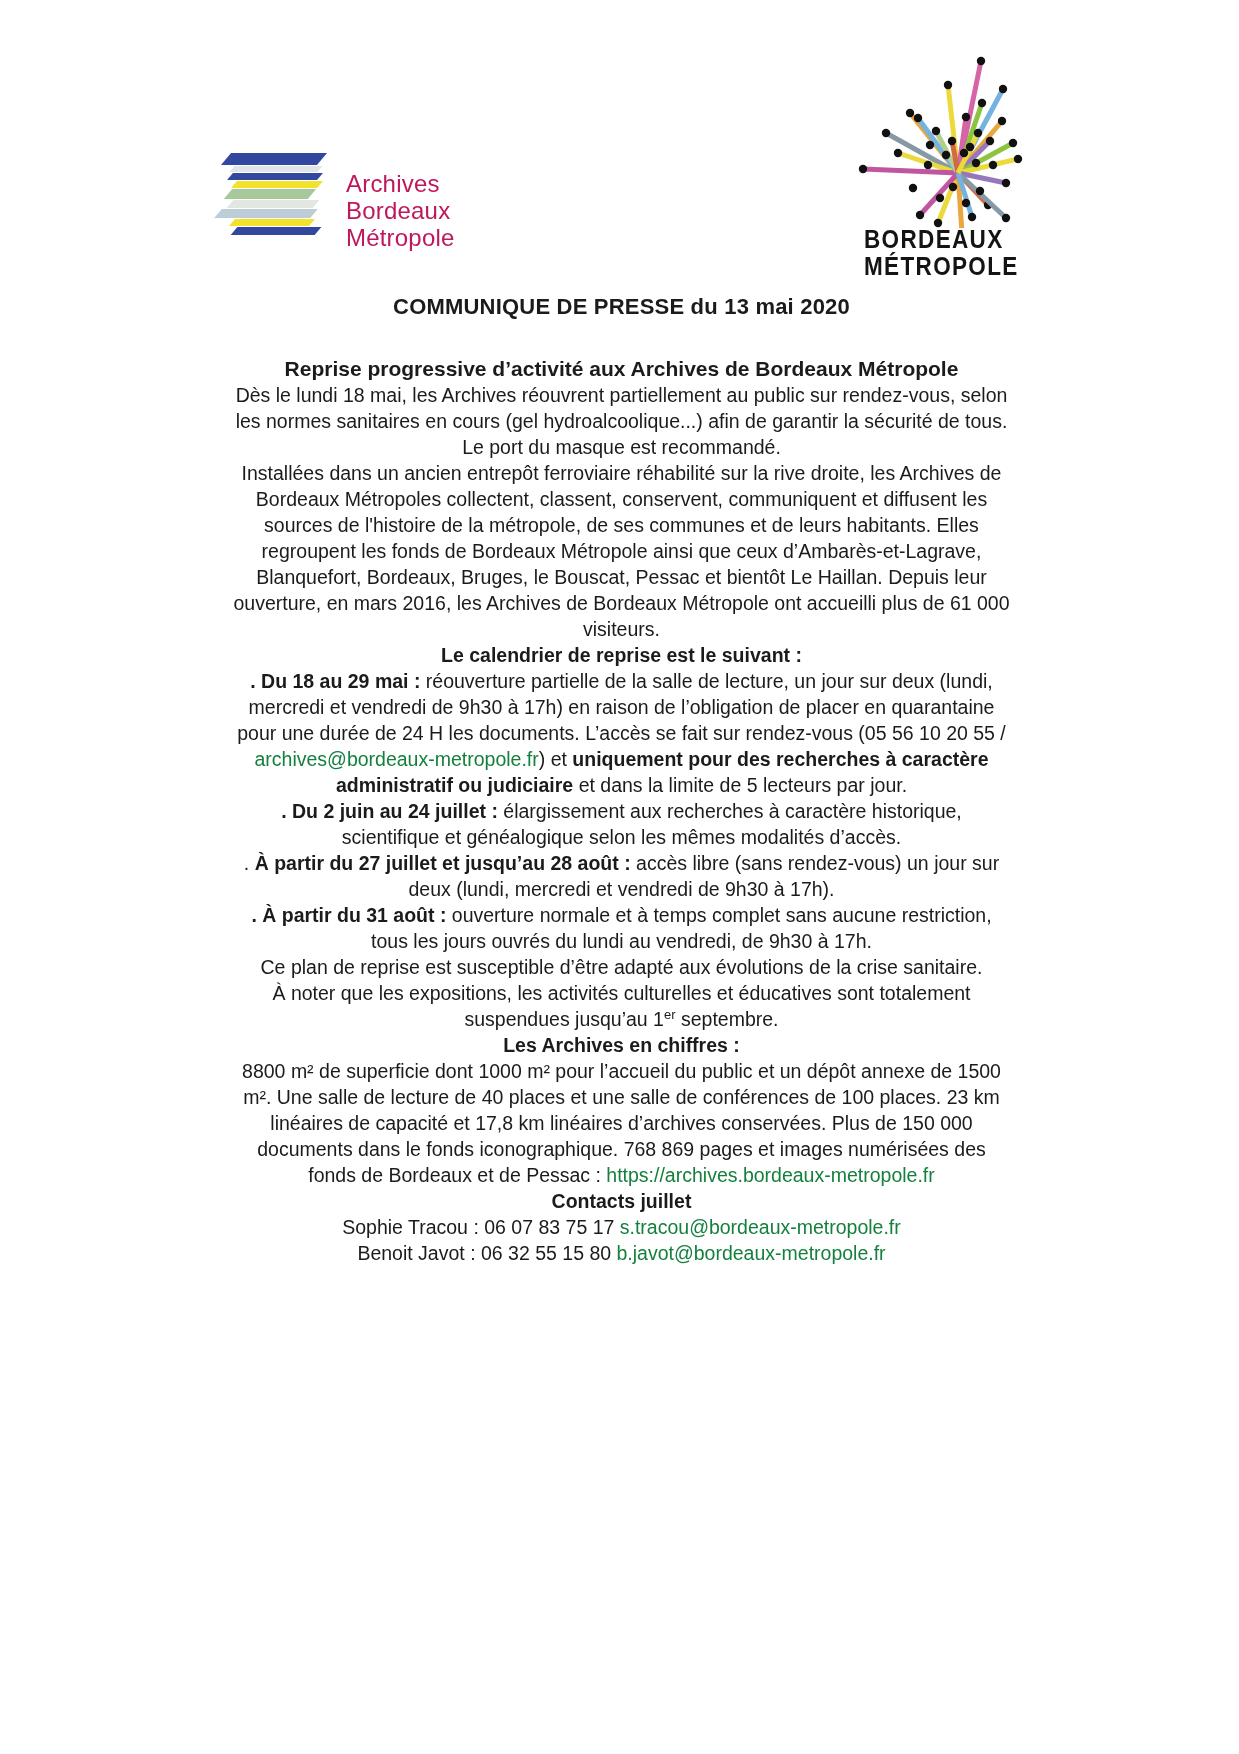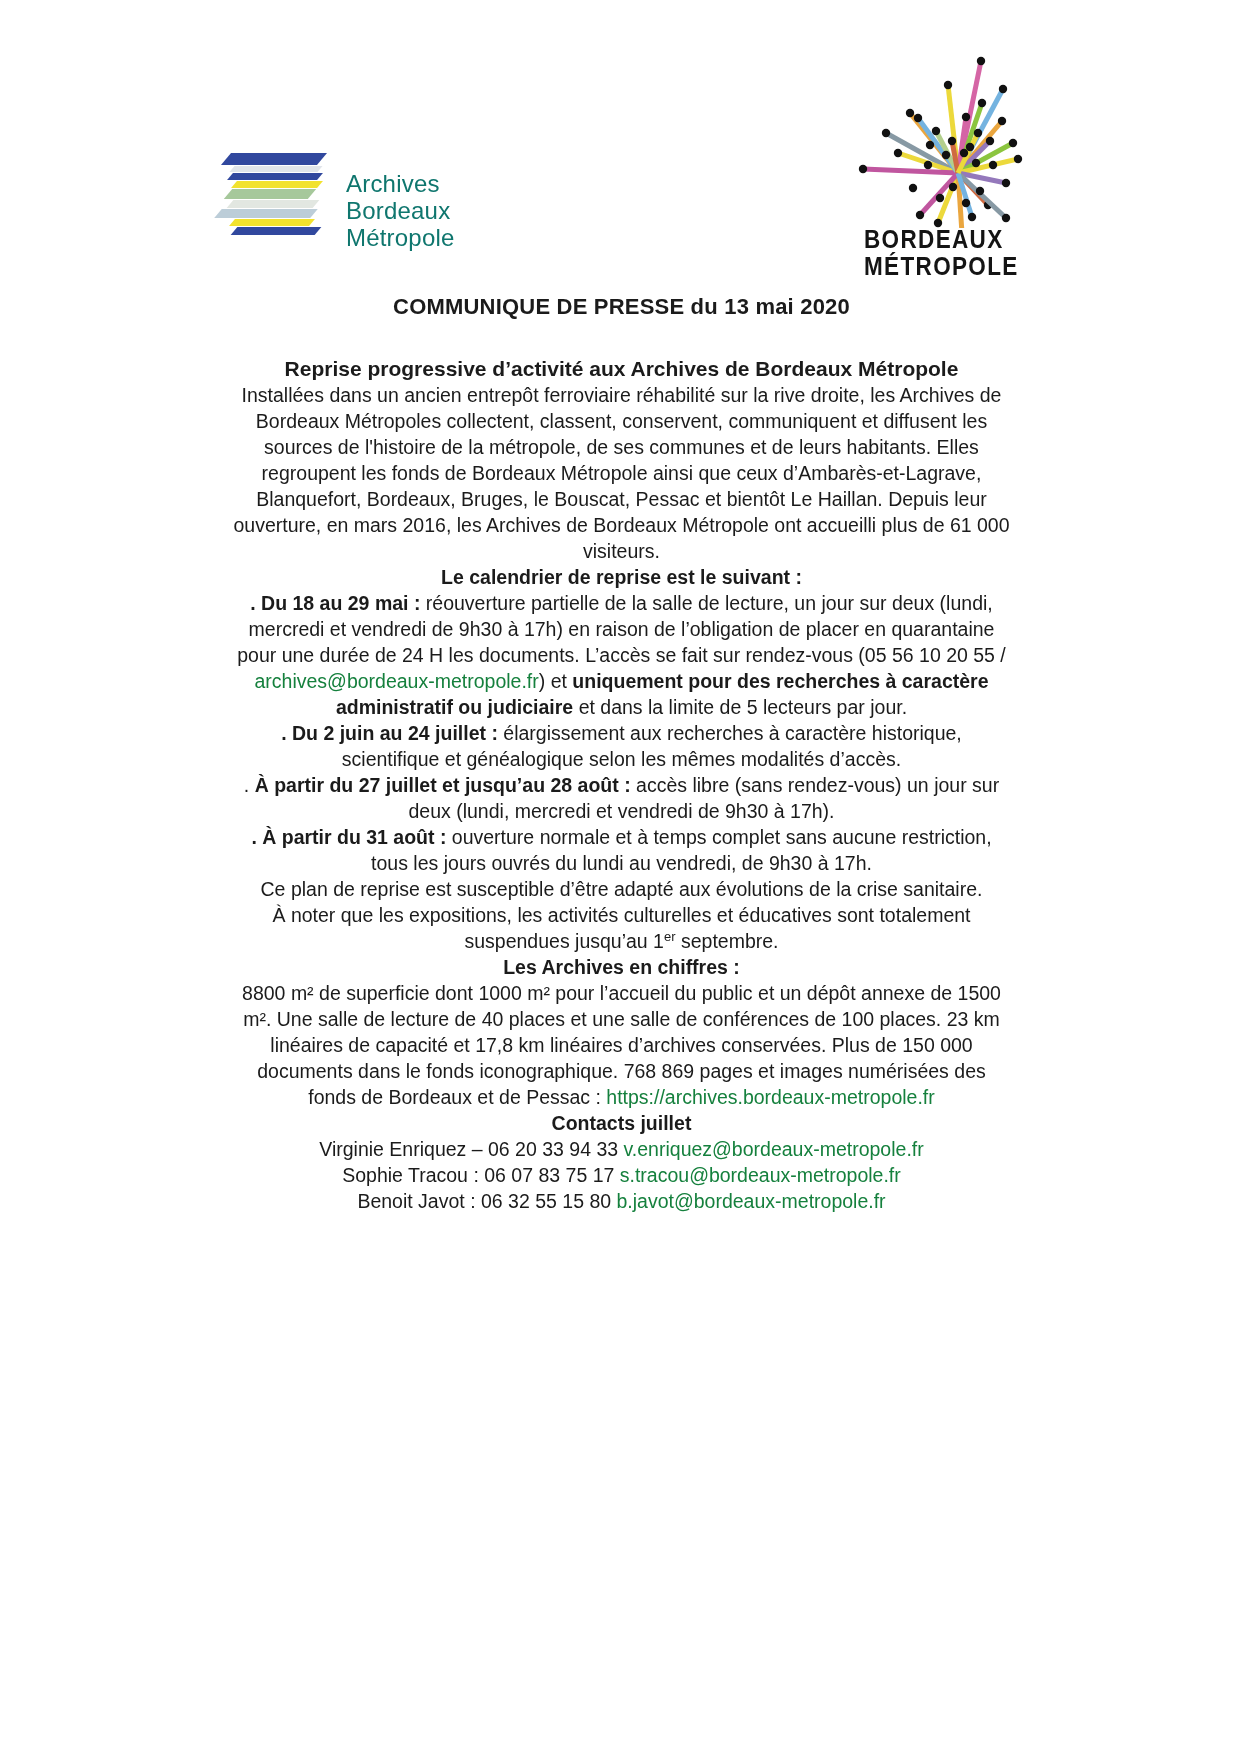--- a/index.html
+++ b/index.html
@@ -4,21 +4,21 @@
 <style>
   html,body{margin:0;padding:0;background:#ffffff;}
   .page{
     position:relative;width:1239px;height:1754px;background:#ffffff;
     font-family:"Liberation Sans",sans-serif;color:#1b1b1b;overflow:hidden;
   }
   
   .logo-archives{position:absolute;left:218px;top:136px;display:flex;align-items:center;}
   .stack{width:112px;padding-top:2px;}
   .band{transform:skewX(-40deg);margin-bottom:1px;}
-  .logo-arch-text{margin-left:16px;font-size:24px;line-height:27px;color:#0f766e;letter-spacing:.2px;margin-top:34px;}
+  .logo-arch-text{margin-left:16px;font-size:24px;line-height:27px;color:#be185d;letter-spacing:.2px;margin-top:34px;}
   
   .logo-bm{position:absolute;left:800px;top:28px;width:330px;}
   .logo-bm svg{display:block;}
   .bm-text{margin-left:64px;margin-top:-2px;font-size:25px;line-height:27px;font-weight:bold;
            color:#141414;letter-spacing:1.5px;transform:scaleX(.9);transform-origin:left top;white-space:nowrap;}
   
   .content{position:absolute;left:232px;top:294px;width:779px;font-size:19.5px;line-height:26px;}
   .content p,.content h1,.content h2{margin:0;text-align:center;}
   h1.title{font-size:22px;font-weight:bold;letter-spacing:.2px;}
   h2.subtitle{font-size:21px;font-weight:bold;margin-top:36px;}
@@ -125,20 +125,21 @@
       <div>MÉTROPOLE</div>
     </div>
   </div>
 
   <div class="content">
 
     <h1 class="title">COMMUNIQUE DE PRESSE du 13 mai 2020</h1>
 
     <h2 class="subtitle">Reprise progressive d’activité aux Archives de Bordeaux Métropole</h2>
 
+    <p class="just mt22">Dès le lundi 18 mai, les Archives réouvrent partiellement au public sur rendez-vous, selon les normes sanitaires en cours (gel hydroalcoolique...) afin de garantir la sécurité de tous. Le port du masque est recommandé.</p>
     <p class="just">Installées dans un ancien entrepôt ferroviaire réhabilité sur la rive droite, les Archives de Bordeaux Métropoles collectent, classent, conservent, communiquent et diffusent les sources de l'histoire de la métropole, de ses communes et de leurs habitants. Elles regroupent les fonds de Bordeaux Métropole ainsi que ceux d’Ambarès-et-Lagrave, Blanquefort, Bordeaux, Bruges, le Bouscat, Pessac et bientôt Le Haillan. Depuis leur ouverture, en mars 2016, les Archives de Bordeaux Métropole ont accueilli plus de 61 000 visiteurs.</p>
 
     <p class="bold mt50">Le calendrier de reprise est le suivant :</p>
 
 
     <p class="just mt26"><span class="bold">. Du 18 au 29 mai : </span><span>réouverture partielle de la salle de lecture, un jour sur deux (lundi, mercredi et vendredi de 9h30 à 17h) en raison de l’obligation de placer en quarantaine pour une durée de 24 H les documents. L’accès se fait sur rendez-vous (05 56 10 20 55 / </span><a class="doc-link">archives@bordeaux-metropole.fr</a><span>) et </span><span class="bold">uniquement pour des recherches à caractère administratif ou judiciaire</span><span> et dans la limite de 5 lecteurs par jour.</span></p>
 
     <p class="just mt30"><span class="bold">. Du 2 juin au 24 juillet : </span><span>élargissement aux recherches à caractère historique, scientifique et généalogique selon les mêmes modalités d’accès.</span></p>
 
     <p class="just mt28"><span>. </span><span class="bold">À partir du 27 juillet et jusqu’au 28 août : </span><span>accès libre (sans rendez-vous) un jour sur deux (lundi, mercredi et vendredi de 9h30 à 17h).</span></p>
@@ -146,18 +147,17 @@
     <p class="just mt34"><span class="bold">. À partir du 31 août : </span><span>ouverture normale et à temps complet sans aucune restriction, tous les jours ouvrés du lundi au vendredi, de 9h30 à 17h.</span></p>
 
     <p class="just mt28">Ce plan de reprise est susceptible d’être adapté aux évolutions de la crise sanitaire.</p>
     <p class="just"><span>À noter que les expositions, les activités culturelles et éducatives sont totalement suspendues jusqu’au 1</span><sup>er</sup><span> septembre.</span></p>
 
     <p class="bold mt34">Les Archives en chiffres :</p>
     <p class="just"><span>8800 m² de superficie dont 1000 m² pour l’accueil du public et un dépôt annexe de 1500 m². Une salle de lecture de 40 places et une salle de conférences de 100 places. 23 km linéaires de capacité et 17,8 km linéaires d’archives conservées. Plus de 150 000 documents dans le fonds iconographique. 768 869 pages et images numérisées des fonds de Bordeaux et de Pessac : </span><a class="doc-link">https://archives.bordeaux-metropole.fr</a></p>
 
     <p class="bold mt50">Contacts juillet</p>
 
-    <p class="mt30"><span>Virginie Enriquez – 06 20 33 94 33 </span><a class="doc-link">v.enriquez@bordeaux-metropole.fr</a></p>
     <p><span>Sophie Tracou :  06 07 83 75 17 </span><a class="doc-link">s.tracou@bordeaux-metropole.fr</a></p>
     <p><span>Benoit Javot : 06 32 55 15 80 </span><a class="doc-link">b.javot@bordeaux-metropole.fr</a></p>
 
   </div>
 </div>
 
 </body></html>

